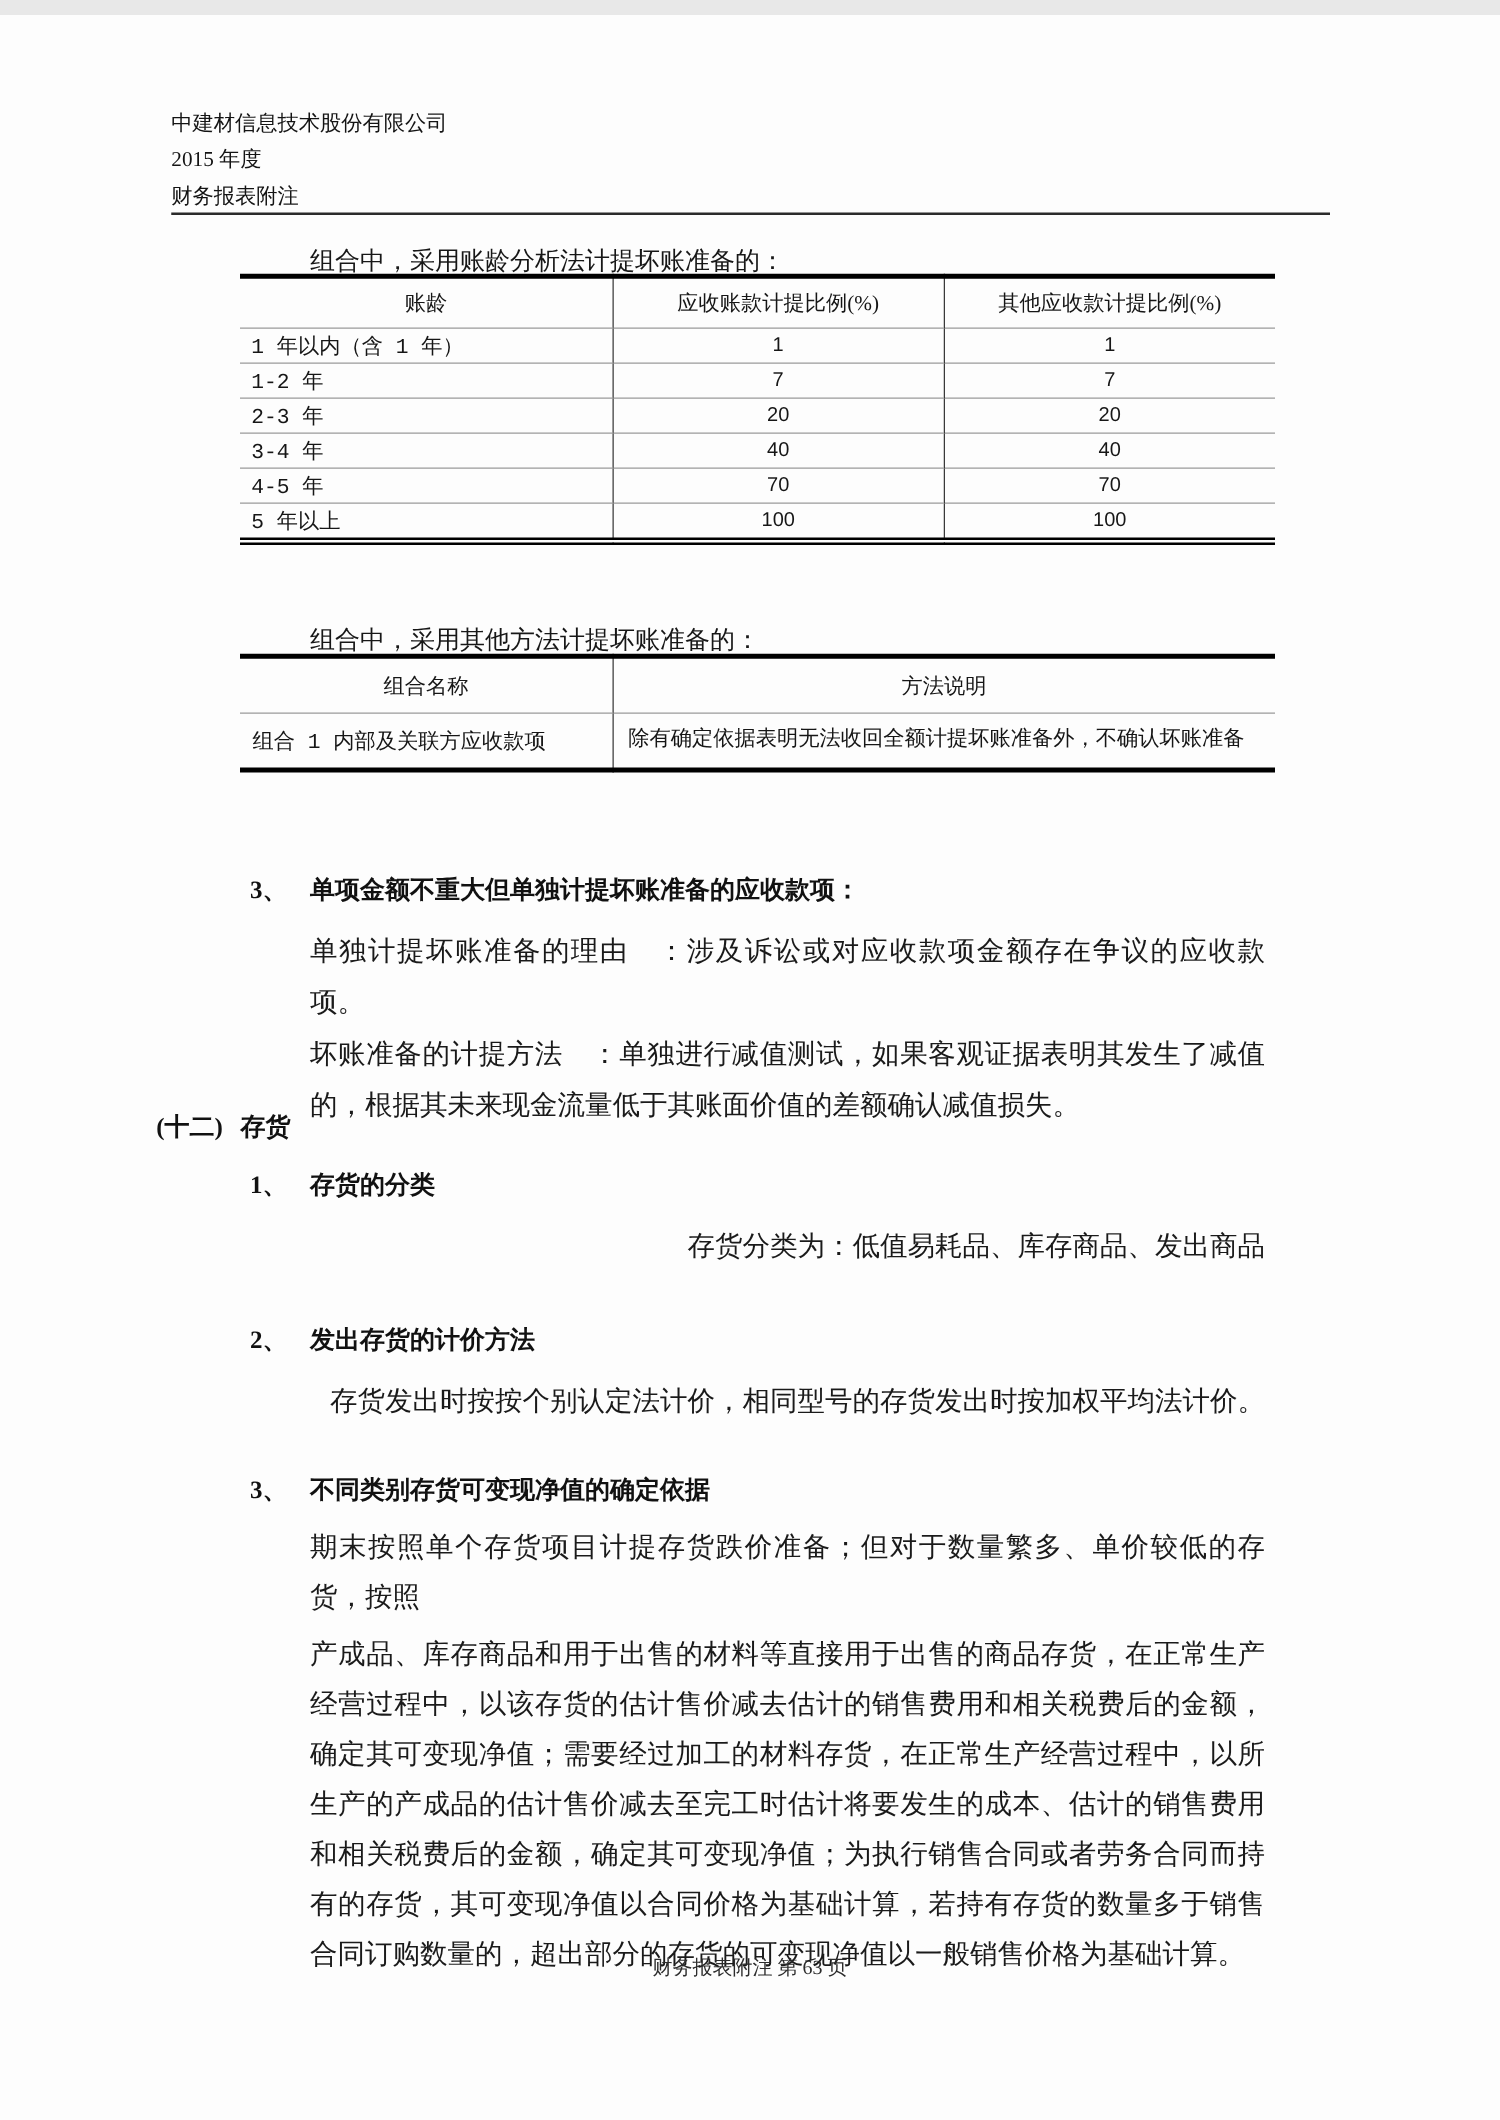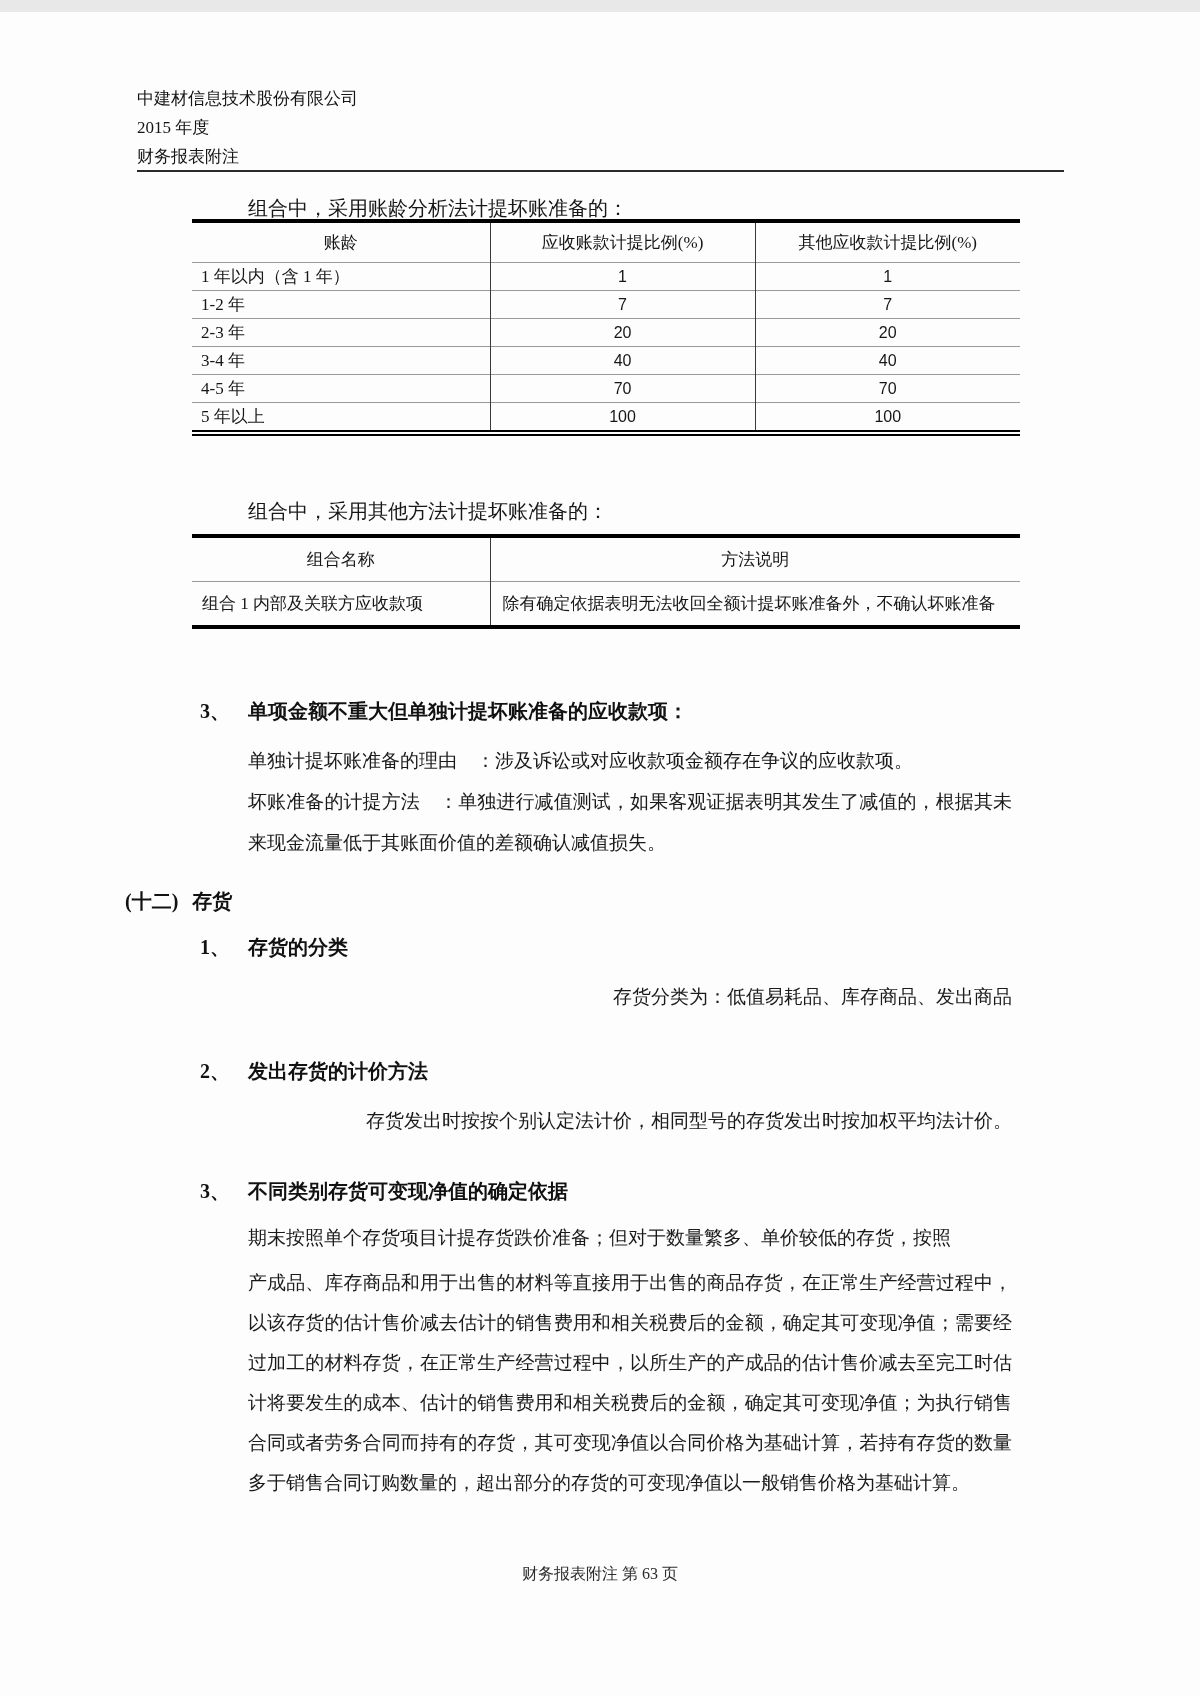--- a/index.html
+++ b/index.html
@@ -19,40 +19,40 @@
   .header-rule { position:absolute; left:137px; top:158px; width:927px; height:0; border-top:2px solid #2b2b2b; }
 
   
   .intro { position:absolute; left:248px; font-size:20px; color:#171717; white-space:nowrap; }
   #intro-aging { top:183px; }
   #intro-other { top:486px; }
 
   
   table.fin { position:absolute; left:192px; border-collapse:collapse; width:828px; font-size:17px; color:#161616; }
   #aging-table { top:207px; border-top:4px solid #000; border-bottom:6px double #000; }
-  #method-table { top:522px; border-top:4px solid #000; border-bottom:4px solid #000; }
+  #method-table { top:511px; border-top:4px solid #000; border-bottom:4px solid #000; }
   table.fin th { font-weight:normal; text-align:center; padding:8px 4px; }
-  table.fin td { border-top:1px solid #9a9a9a; padding:2px 6px; }
+  table.fin td { border-top:1px solid #9a9a9a; padding:2px 6px;font-family:Liberation Mono, monospace; }
   table.fin .vline { border-left:1px solid #3a3a3a; }
   #aging-table col.c-age { width:36%; }
   #aging-table col.c-num { width:32%; }
   #aging-table td.age { text-align:left; padding-left:9px; }
   #aging-table td.num { text-align:center; font-family:"Liberation Sans","DejaVu Sans",sans-serif; font-size:16px; }
   #method-table col.c-name { width:36%; }
   #method-table col.c-desc { width:64%; }
   #method-table th { padding:10px 4px; }
   #method-table td { vertical-align:middle; }
   #method-table td.pname { text-align:left; padding:10px 6px 10px 10px; }
   #method-table td.pdesc { text-align:left; padding:6px 12px; line-height:30px; }
 
   
   .sec { position:absolute; }
   .sec-head { display:flex; align-items:baseline; font-weight:bold; font-size:20px; color:#111; }
   .sec-head .no { width:48px; flex:0 0 48px; }
-  .sec-body { margin-left:48px; width:764px; margin-top:15px; font-size:19px; line-height:41px; text-align:justify; color:#1a1a1a; }
+  .sec-body { margin-left:48px; width:764px; margin-top:15px; font-size:22px; line-height:41px; text-align:justify; color:#1a1a1a; }
   .sec-body p { margin:0; }
   #sec-item3 { left:200px; top:686px; width:830px; }
   #sec-12 { left:125px; top:876px; }
   #sec-12 .sec-head .no { width:auto; flex:0 0 auto; margin-right:14px; }
   #sub-1 { left:200px; top:922px; width:830px; }
   #sub-2 { left:200px; top:1046px; width:830px; }
   #sub-3 { left:200px; top:1166px; width:830px; }
   #sub-3 .sec-body { margin-top:13px; line-height:40px; }
   #sub-3 .sec-body p + p { margin-top:5px; }
   .one-line { white-space:nowrap; text-align:right; }

